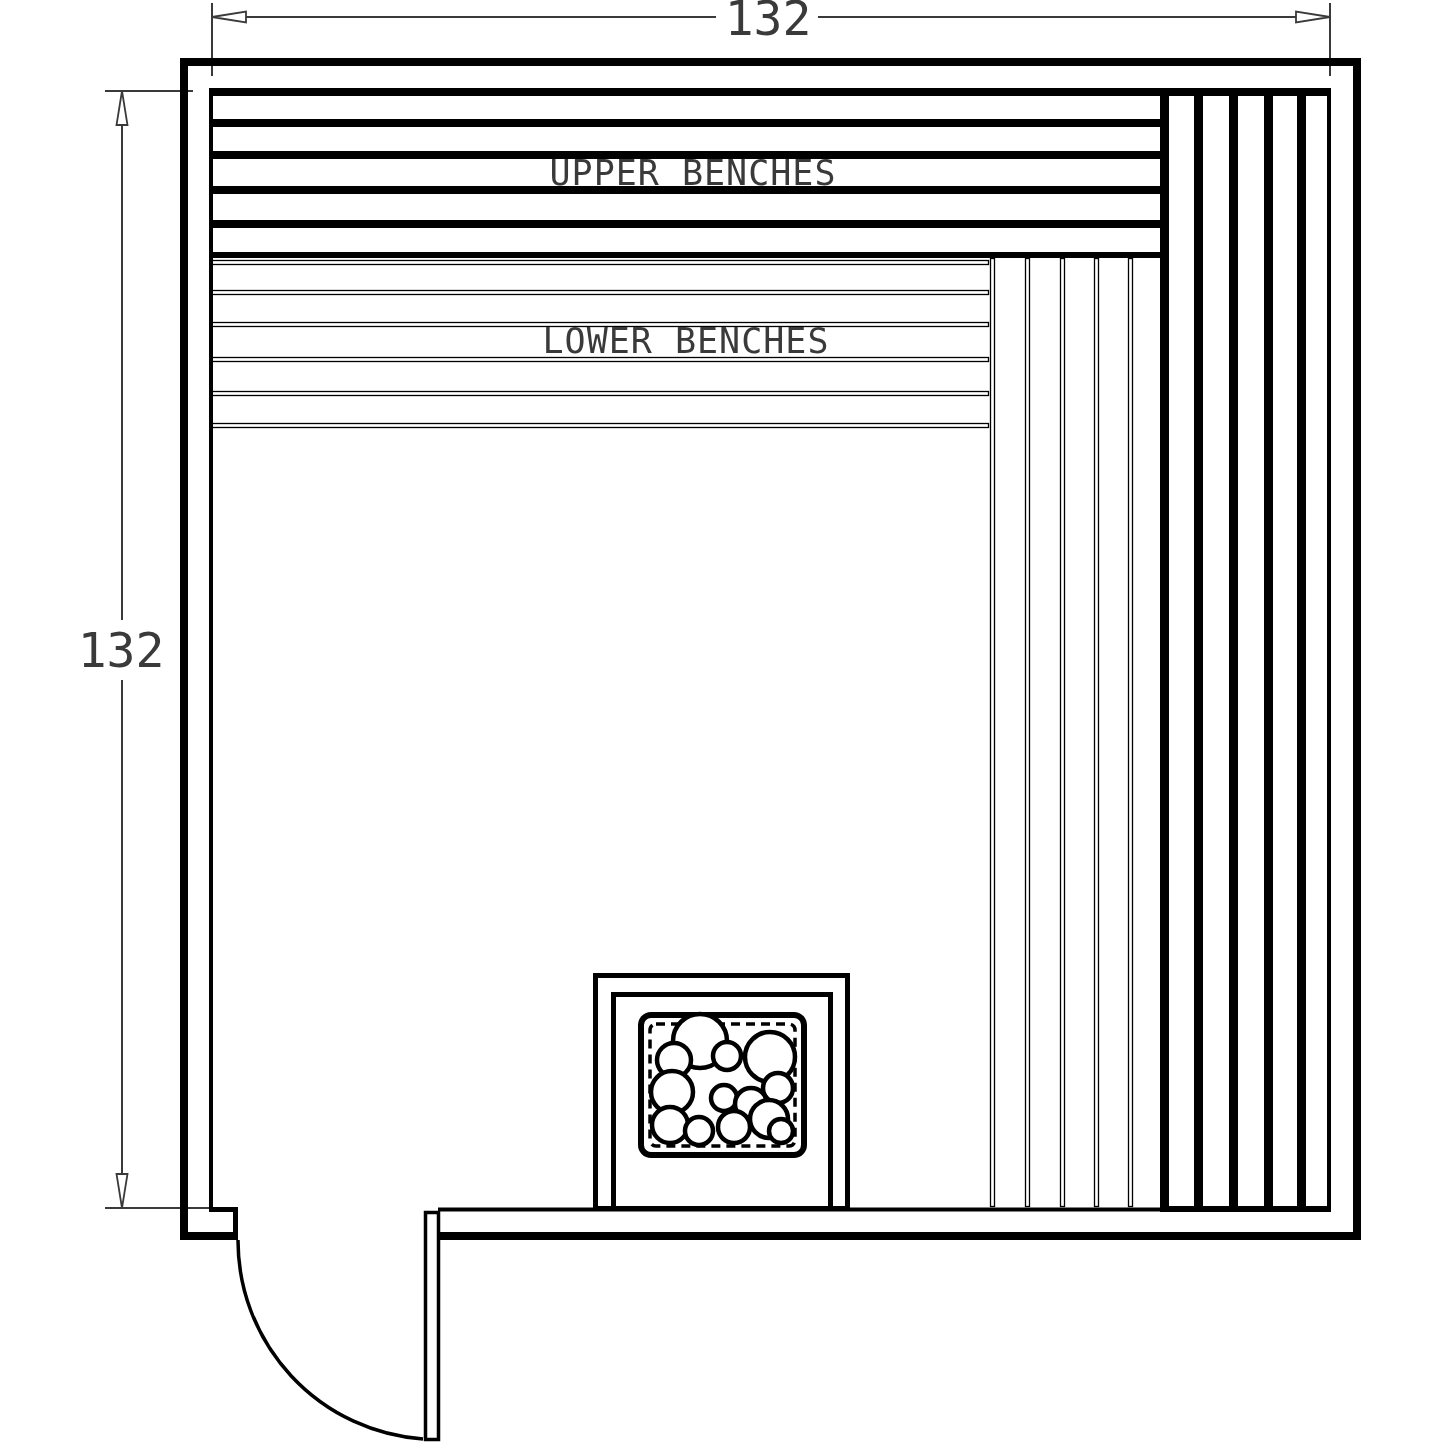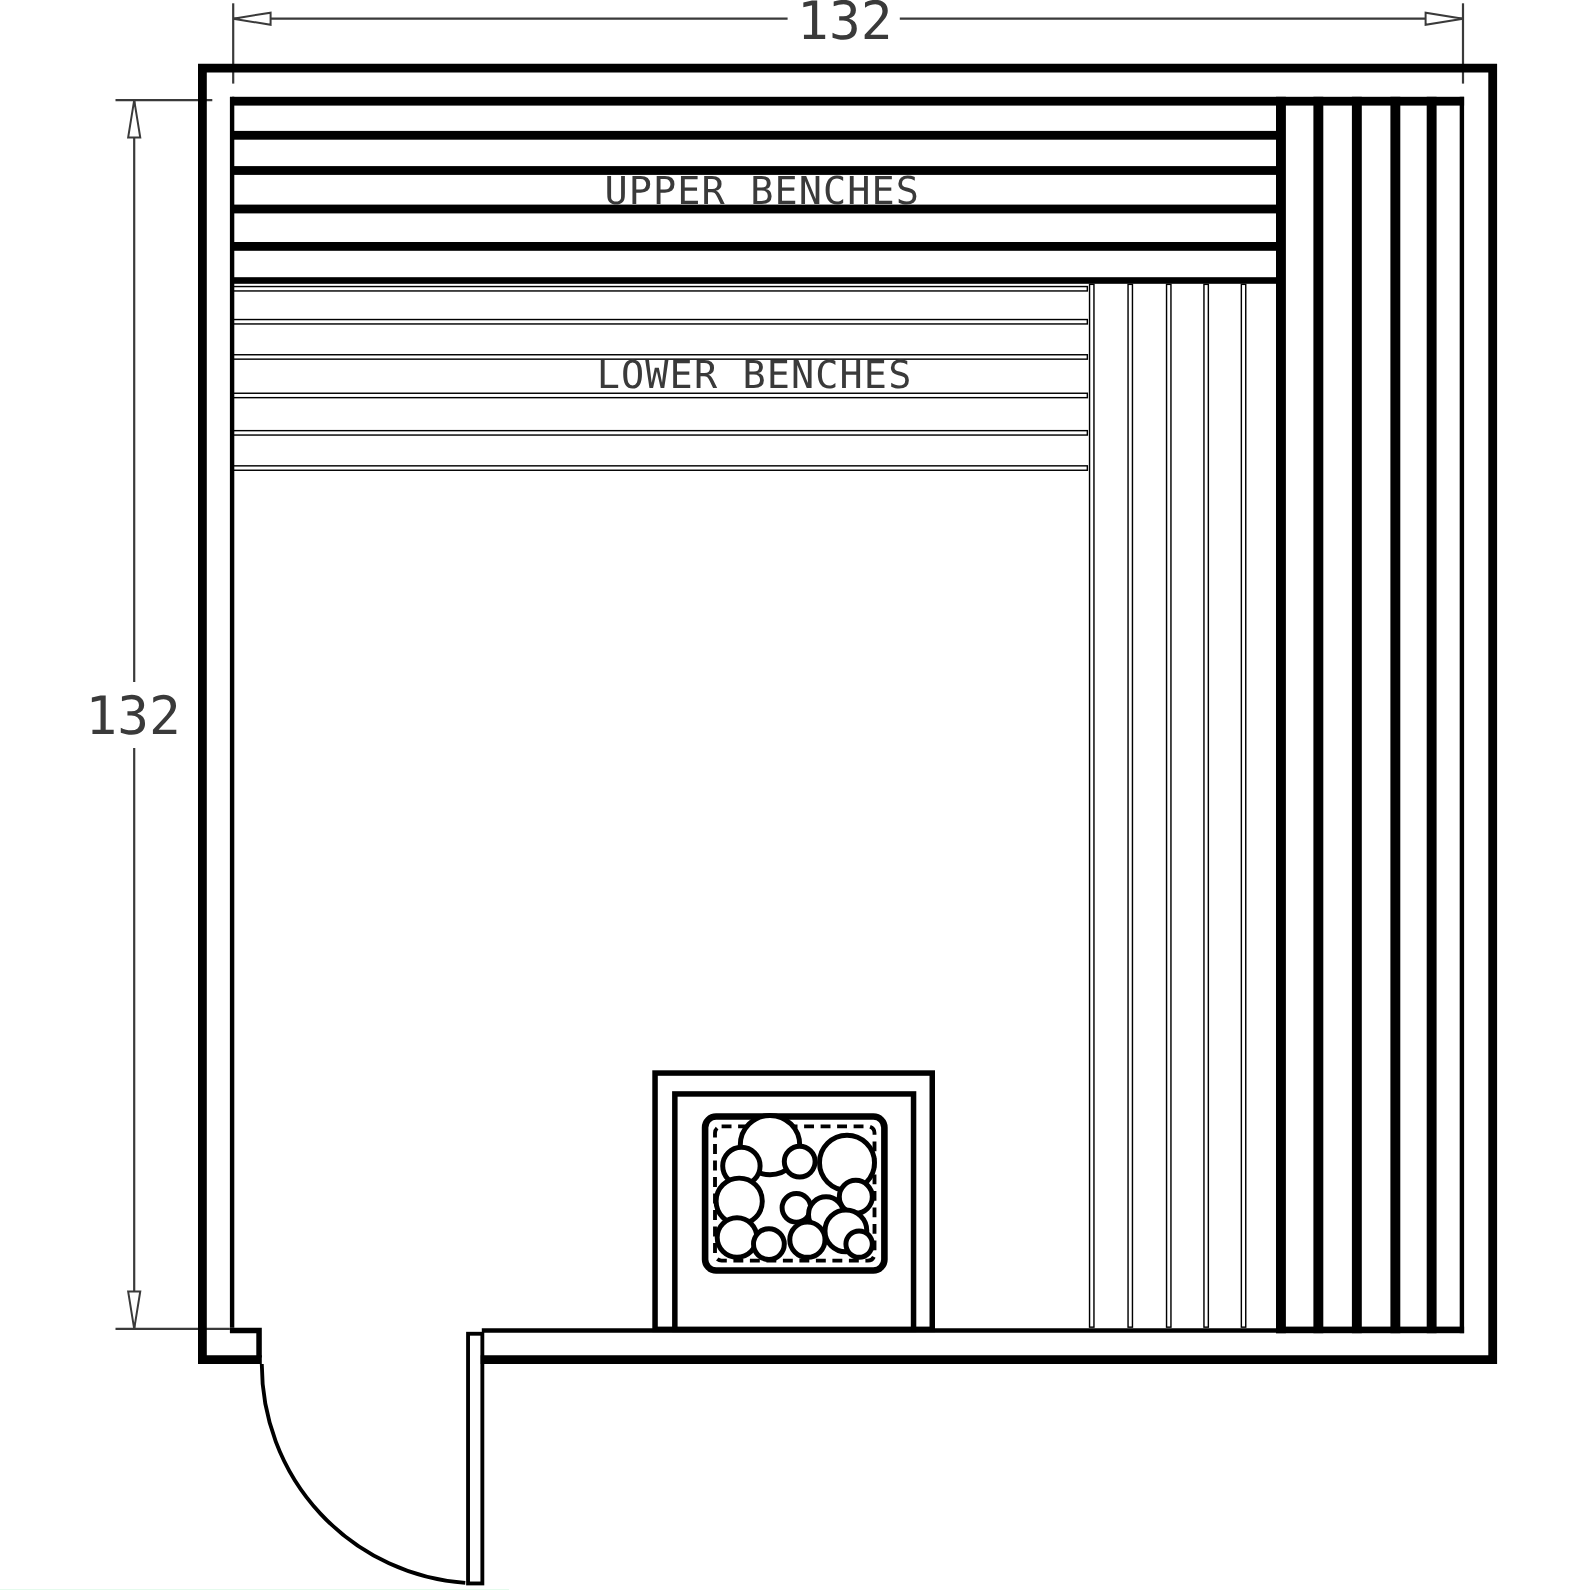--- a/index.html
+++ b/index.html
@@ -1,16 +1,16 @@
 <!DOCTYPE html>
 <html><head>
 <meta charset="utf-8">
 <style>
   html,body{margin:0;padding:0;background:#fff;}
-  .stage{width:1445px;height:1445px;position:relative;background:#86efac;overflow:hidden;}
+  .stage{width:1445px;height:1445px;position:relative;background:#84cc16;overflow:hidden;}
   svg{display:block;}
   .dim-text{font-family:"DejaVu Sans Mono",monospace;font-size:48px;fill:#3a3a3a;}
   .bench-text{font-family:"DejaVu Sans Mono",monospace;font-size:35px;letter-spacing:1px;fill:#3a3a3a;}
 </style>
 </head>
 <body>
 
 <div class="stage">
 <svg width="1445" height="1445" viewBox="0 0 1445 1445">
 

